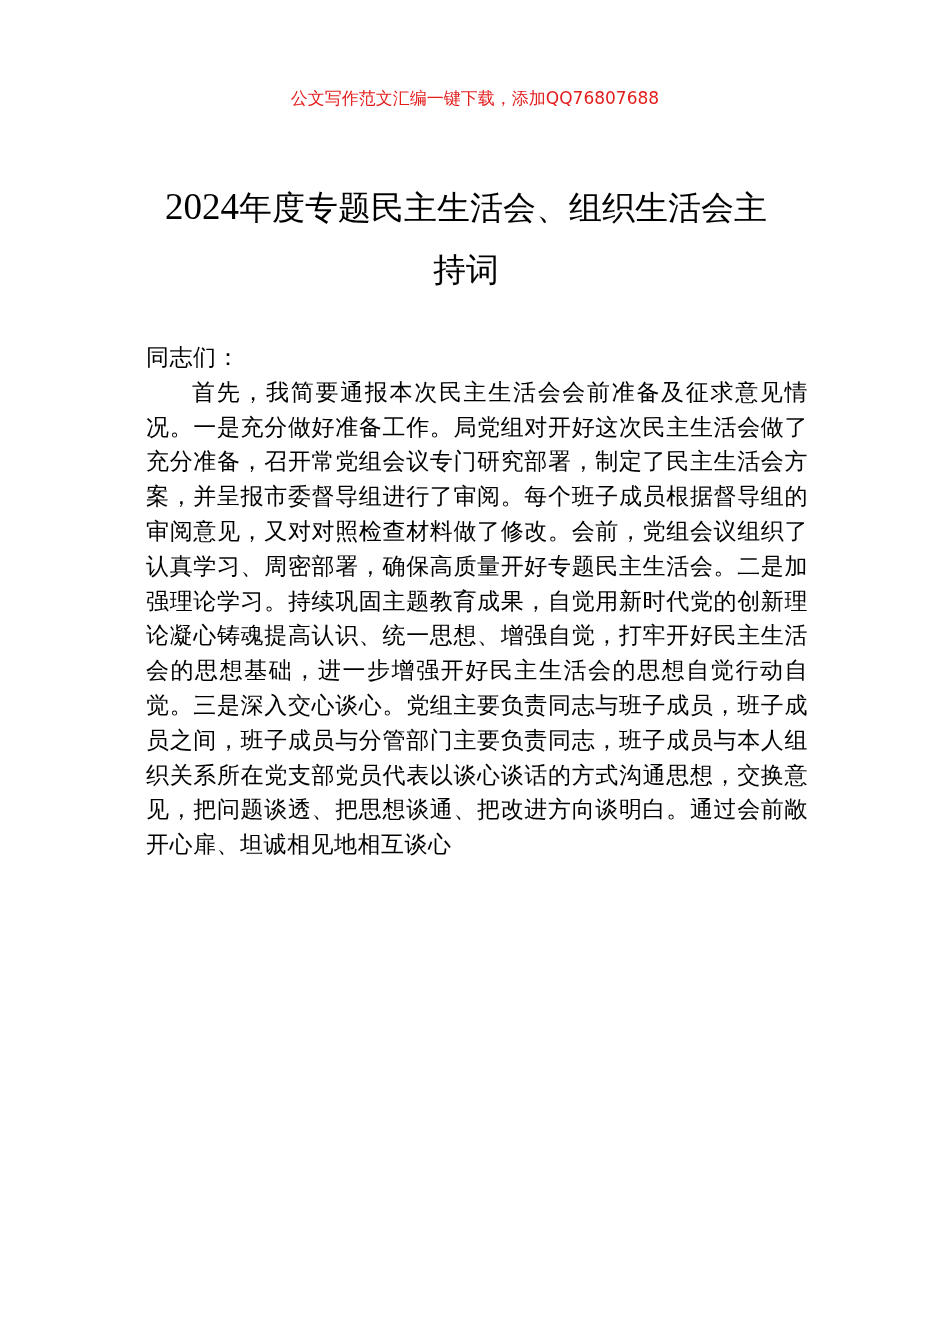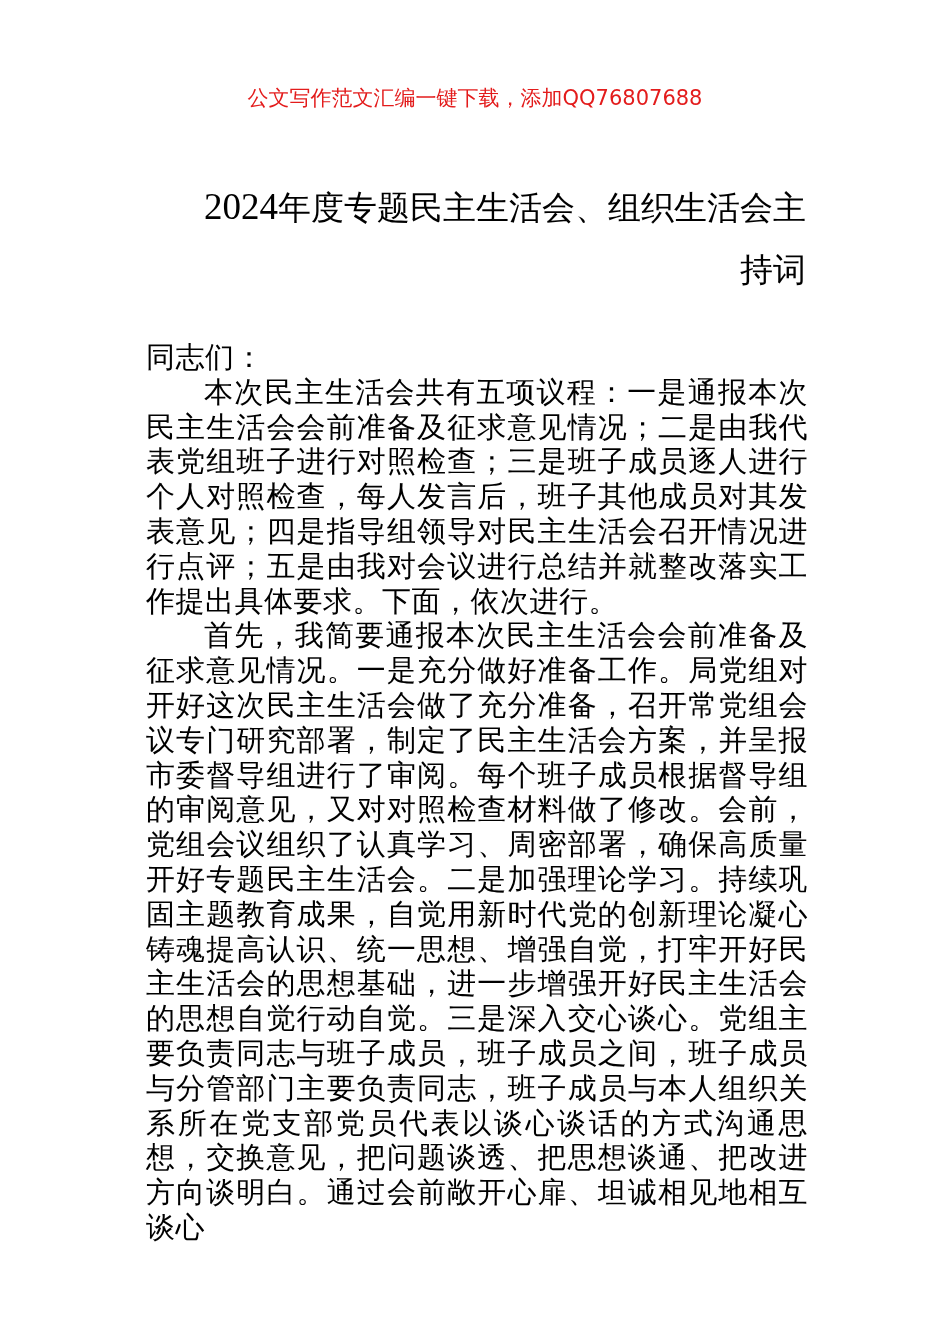--- a/index.html
+++ b/index.html
@@ -14,46 +14,46 @@
     overflow: hidden;
     font-family: "DejaVu Sans", "Liberation Sans", sans-serif;
     color: #000000;
   }
   .banner {
     position: absolute;
     top: 86px;
     left: 0;
     width: 950px;
     text-align: center;
-    font-size: 21px;
+    font-size: 17px;
     line-height: 24px;
     color: #e31c1c;
     letter-spacing: 0px;
   }
   .title {
     position: absolute;
     top: 176px;
-    left: 146px;
+    left: 136px;
     width: 660px;
-    text-align: right;
+    text-align: center;
     font-size: 33px;
     line-height: 62px;
     font-weight: normal;
     margin: 0;
   }
   .title .num {
     font-family: "Liberation Serif", "DejaVu Serif", serif;
     font-size: 37px;
   }
   .body-text {
     position: absolute;
     top: 340px;
     left: 146px;
     width: 662px;
-    font-size: 29px;
+    font-size: 23px;
     line-height: 34.8px;
     letter-spacing: 0.5px;
     text-align: justify;
   }
   .body-text p {
     margin: 0;
     padding: 0;
   }
   .body-text p.indent {
     text-indent: 2em;
@@ -64,15 +64,14 @@
 
 <div class="banner">公文写作范文汇编一键下载，添加QQ76807688</div>
 
 <h1 class="title">
   <span class="num">2024</span><span>年度专题民主生活会、组织生活会主</span><br>
   <span>持词</span>
 </h1>
 
 <div class="body-text">
   <p>同志们：</p>
-  <p class="indent">本次民主生活会共有五项议程：一是通报本次民主生活会会前准备及征求意见情况；二是由我代表党组班子进行对照检查；三是班子成员逐人进行个人对照检查，每人发言后，班子其他成员对其发表意见；四是指导组领导对民主生活会召开情况进行点评；五是由我对会议进行总结并就整改落实工作提出具体要求。下面，依次进行。</p>
   <p class="indent">首先，我简要通报本次民主生活会会前准备及征求意见情况。一是充分做好准备工作。局党组对开好这次民主生活会做了充分准备，召开常党组会议专门研究部署，制定了民主生活会方案，并呈报市委督导组进行了审阅。每个班子成员根据督导组的审阅意见，又对对照检查材料做了修改。会前，党组会议组织了认真学习、周密部署，确保高质量开好专题民主生活会。二是加强理论学习。持续巩固主题教育成果，自觉用新时代党的创新理论凝心铸魂提高认识、统一思想、增强自觉，打牢开好民主生活会的思想基础，进一步增强开好民主生活会的思想自觉行动自觉。三是深入交心谈心。党组主要负责同志与班子成员，班子成员之间，班子成员与分管部门主要负责同志，班子成员与本人组织关系所在党支部党员代表以谈心谈话的方式沟通思想，交换意见，把问题谈透、把思想谈通、把改进方向谈明白。通过会前敞开心扉、坦诚相见地相互谈心</p>
 </div>
 
 </body></html>

